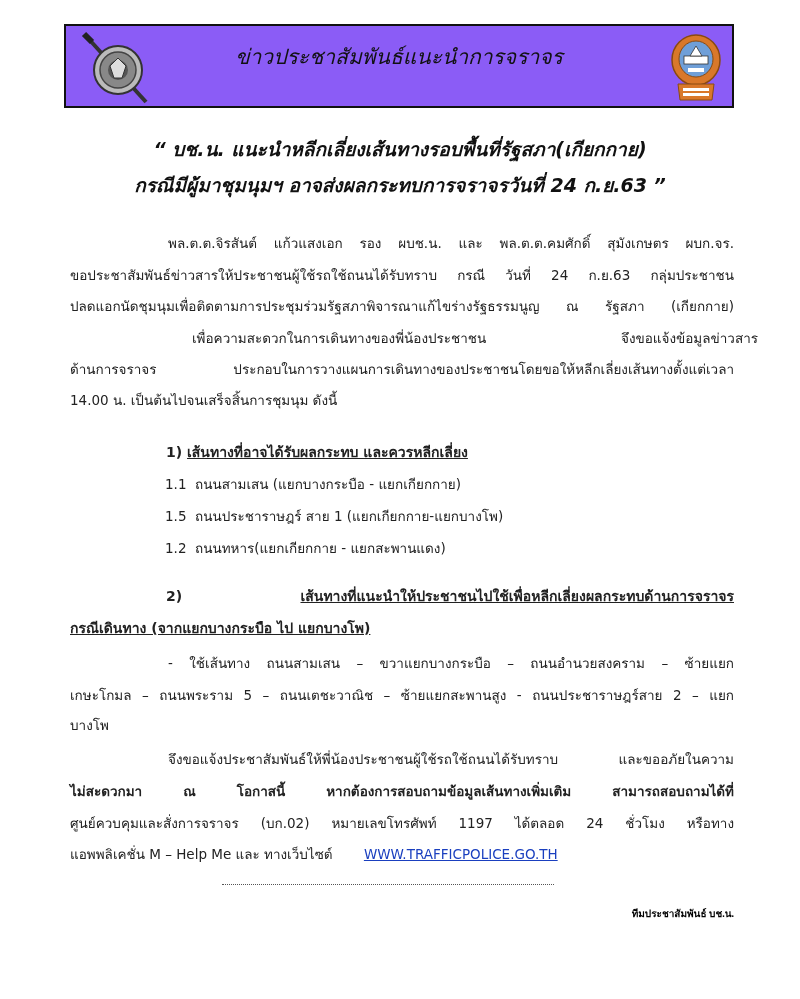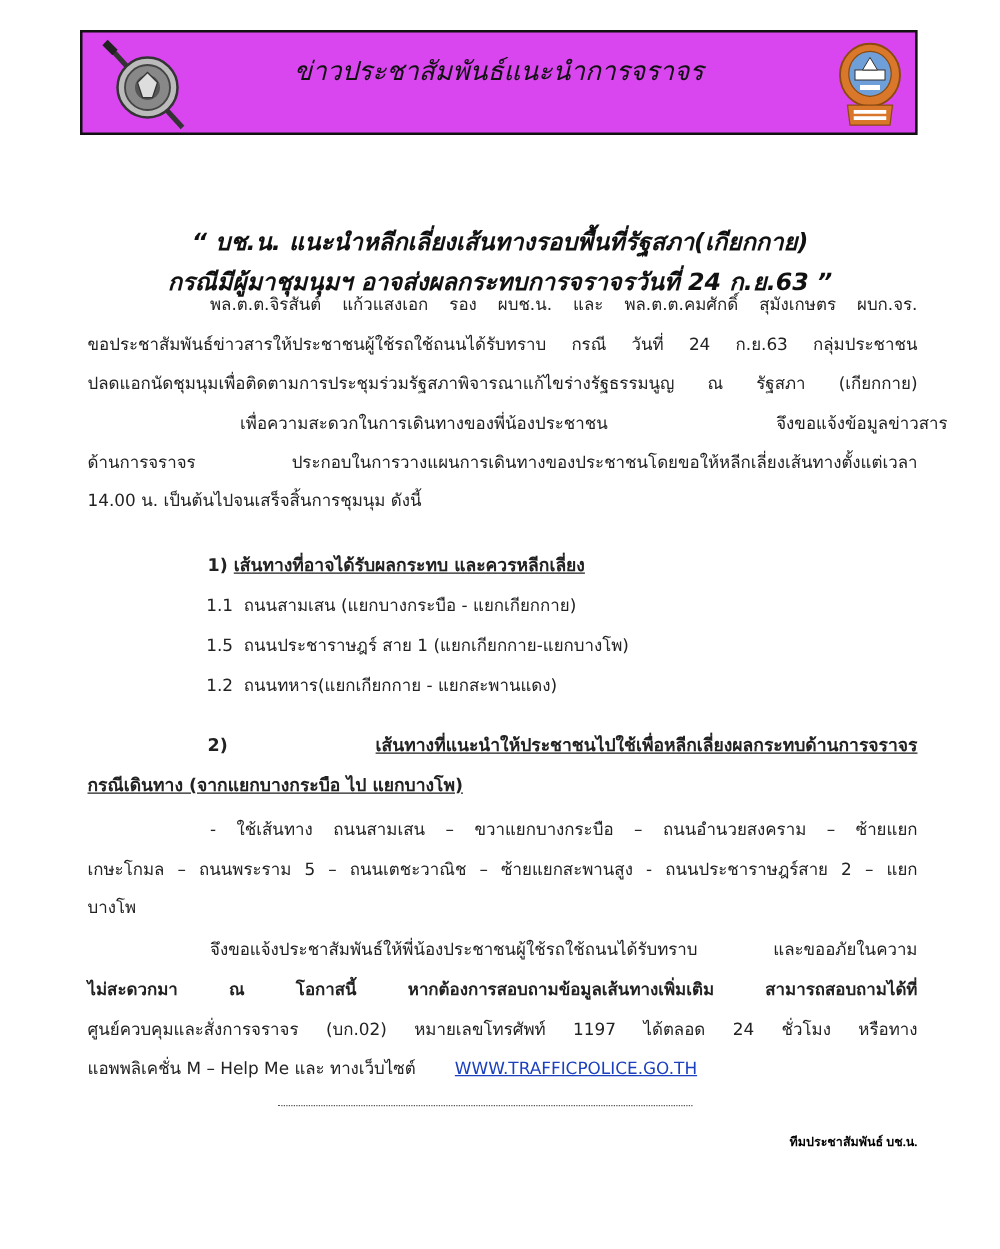--- a/index.html
+++ b/index.html
@@ -1,38 +1,38 @@
 <!DOCTYPE html>
 <html><head>
 <meta charset="utf-8">
 <style>
   html, body { margin: 0; padding: 0; background: #ffffff; }
   body { width: 800px; height: 999px; position: relative; overflow: hidden; font-family: "DejaVu Sans", "Liberation Sans", sans-serif; color: #1a1a1a; }
 
   .header-box {
     position: absolute; left: 64px; top: 24px; width: 670px; height: 84px;
-    border: 2px solid #111; box-sizing: border-box; background: #d946ef; padding-left: 18px;
+    border: 2px solid #111; box-sizing: border-box; background: #8b5cf6; padding-left: 18px;
   }
   .logo-left { position: absolute; left: 10px; top: 4px; width: 80px; height: 76px; }
   .logo-right { position: absolute; right: 8px; top: 6px; width: 56px; height: 72px; }
   .header-title {
     position: absolute; left: 0; right: 0; top: 14px; text-align: center;
     font-family: "DejaVu Sans", sans-serif; font-style: italic; font-size: 21px; color: #111;
   }
   .header-subtitle {
     position: absolute; left: 0; right: 0; top: 52px; text-align: center;
     font-family: "DejaVu Sans", sans-serif; font-style: italic; font-size: 14px; color: #111;
   }
 
   .headline {
     position: absolute; left: 60px; width: 680px; text-align: center;
     font-family: "DejaVu Sans", sans-serif; font-style: italic; font-weight: bold; font-size: 19px; color: #111;
   }
-  .hl1 { top: 134px; margin-top: 44px; }
-  .hl2 { top: 170px; margin-top: 40px; }
+  .hl1 { top: 134px; }
+  .hl2 { top: 170px; }
 
   .body-line {
     position: absolute; font-family: "DejaVu Sans", sans-serif; font-size: 13.5px; color: #222;
     white-space: nowrap;
   }
   .justify { left: 70px; width: 664px; text-align: justify; text-align-last: justify; }
   .indent { left: 168px; width: 566px; text-align: justify; text-align-last: justify; }
   .plain { left: 70px; }
 
   .sec-head { position: absolute; font-family: "DejaVu Sans", sans-serif; font-size: 14px; font-weight: bold; color: #222; white-space: nowrap; }

